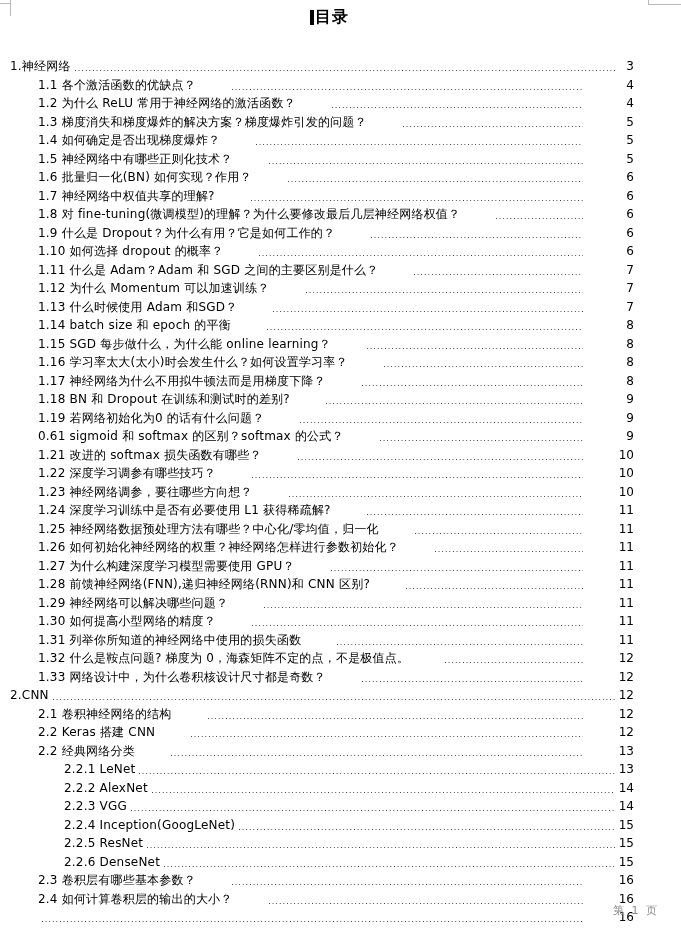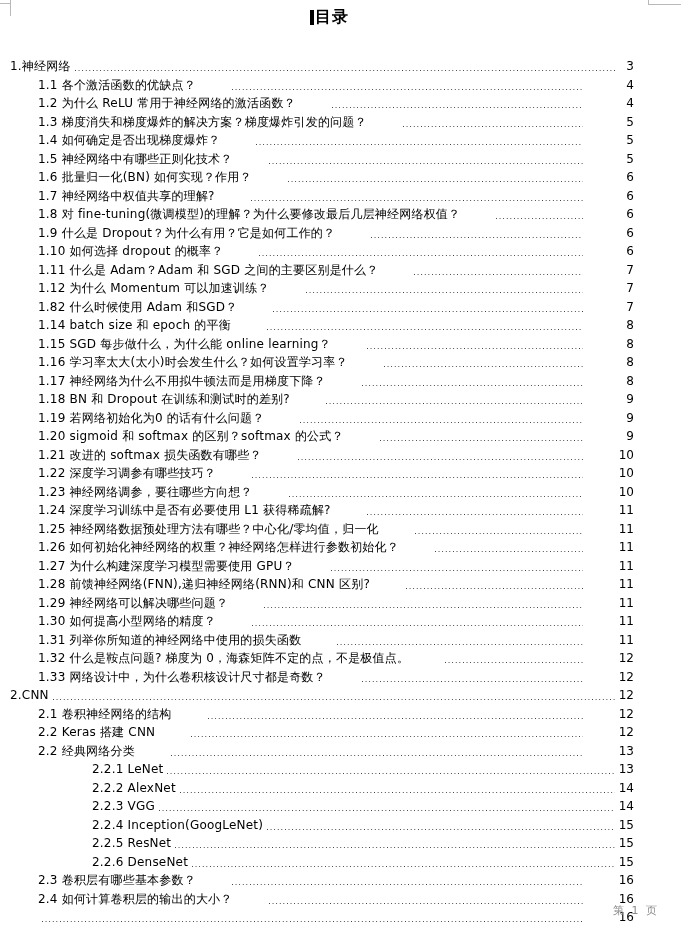--- a/index.html
+++ b/index.html
@@ -50,21 +50,21 @@
     align-items: baseline;
     height: 18.5px;
     padding-right: 25px;
     font-size: 12px;
     line-height: 18.5px;
     white-space: nowrap;
     cursor: default;
   }
   .toc-row.level-1 { padding-left: 10px; }
   .toc-row.level-2 { padding-left: 38px; gap: 32px; }
-  .toc-row.level-3 { padding-left: 92px; }
+  .toc-row.level-3 { padding-left: 64px; }
   .toc-label {
     flex: 0 0 auto;
     letter-spacing: 0.2px;
   }
   .dot-leader {
     flex: 1 1 auto;
     height: 2px;
     align-self: flex-end;
     margin: 0 3px 4px 4px;
     background: repeating-linear-gradient(to right, #3c3c3c 0 1.3px, transparent 1.3px 3.6px);
@@ -163,21 +163,21 @@
         <span class="toc-label">1.11 什么是 Adam？Adam 和 SGD 之间的主要区别是什么？</span>
         <span class="dot-leader"></span>
         <span class="toc-page">7</span>
       </div>
       <div class="toc-row level-2">
         <span class="toc-label">1.12 为什么 Momentum 可以加速训练？</span>
         <span class="dot-leader"></span>
         <span class="toc-page">7</span>
       </div>
       <div class="toc-row level-2">
-        <span class="toc-label">1.82 什么时候使用 Adam 和SGD？</span>
+        <span class="toc-label">1.13 什么时候使用 Adam 和SGD？</span>
         <span class="dot-leader"></span>
         <span class="toc-page">7</span>
       </div>
       <div class="toc-row level-2">
         <span class="toc-label">1.14 batch size 和 epoch 的平衡</span>
         <span class="dot-leader"></span>
         <span class="toc-page">8</span>
       </div>
       <div class="toc-row level-2">
         <span class="toc-label">1.15 SGD 每步做什么，为什么能 online learning？</span>
@@ -198,21 +198,21 @@
         <span class="toc-label">1.18 BN 和 Dropout 在训练和测试时的差别?</span>
         <span class="dot-leader"></span>
         <span class="toc-page">9</span>
       </div>
       <div class="toc-row level-2">
         <span class="toc-label">1.19 若网络初始化为0 的话有什么问题？</span>
         <span class="dot-leader"></span>
         <span class="toc-page">9</span>
       </div>
       <div class="toc-row level-2">
-        <span class="toc-label">1.20 sigmoid 和 softmax 的区别？softmax 的公式？</span>
+        <span class="toc-label">0.61 sigmoid 和 softmax 的区别？softmax 的公式？</span>
         <span class="dot-leader"></span>
         <span class="toc-page">9</span>
       </div>
       <div class="toc-row level-2">
         <span class="toc-label">1.21 改进的 softmax 损失函数有哪些？</span>
         <span class="dot-leader"></span>
         <span class="toc-page">10</span>
       </div>
       <div class="toc-row level-2">
         <span class="toc-label">1.22 深度学习调参有哪些技巧？</span>

